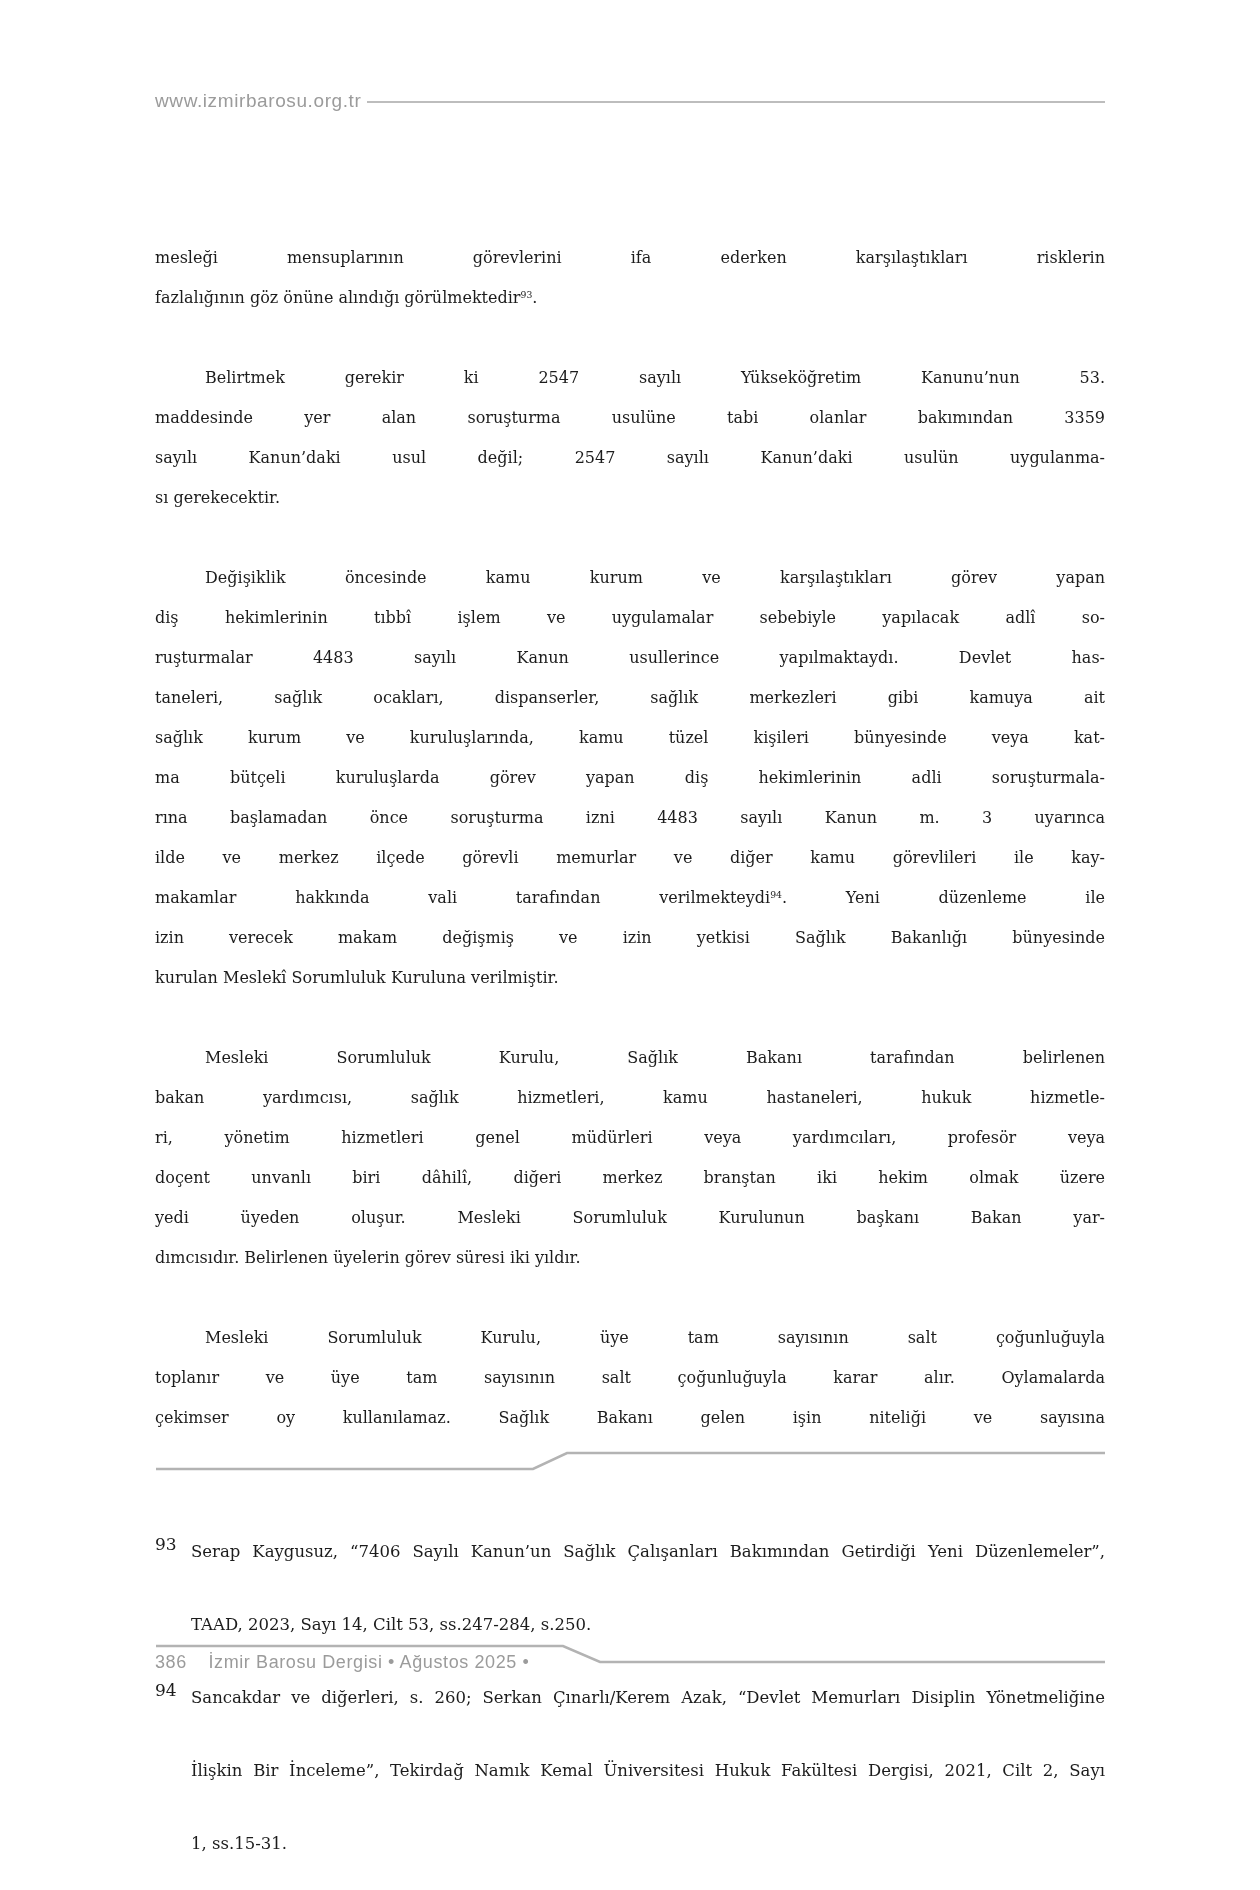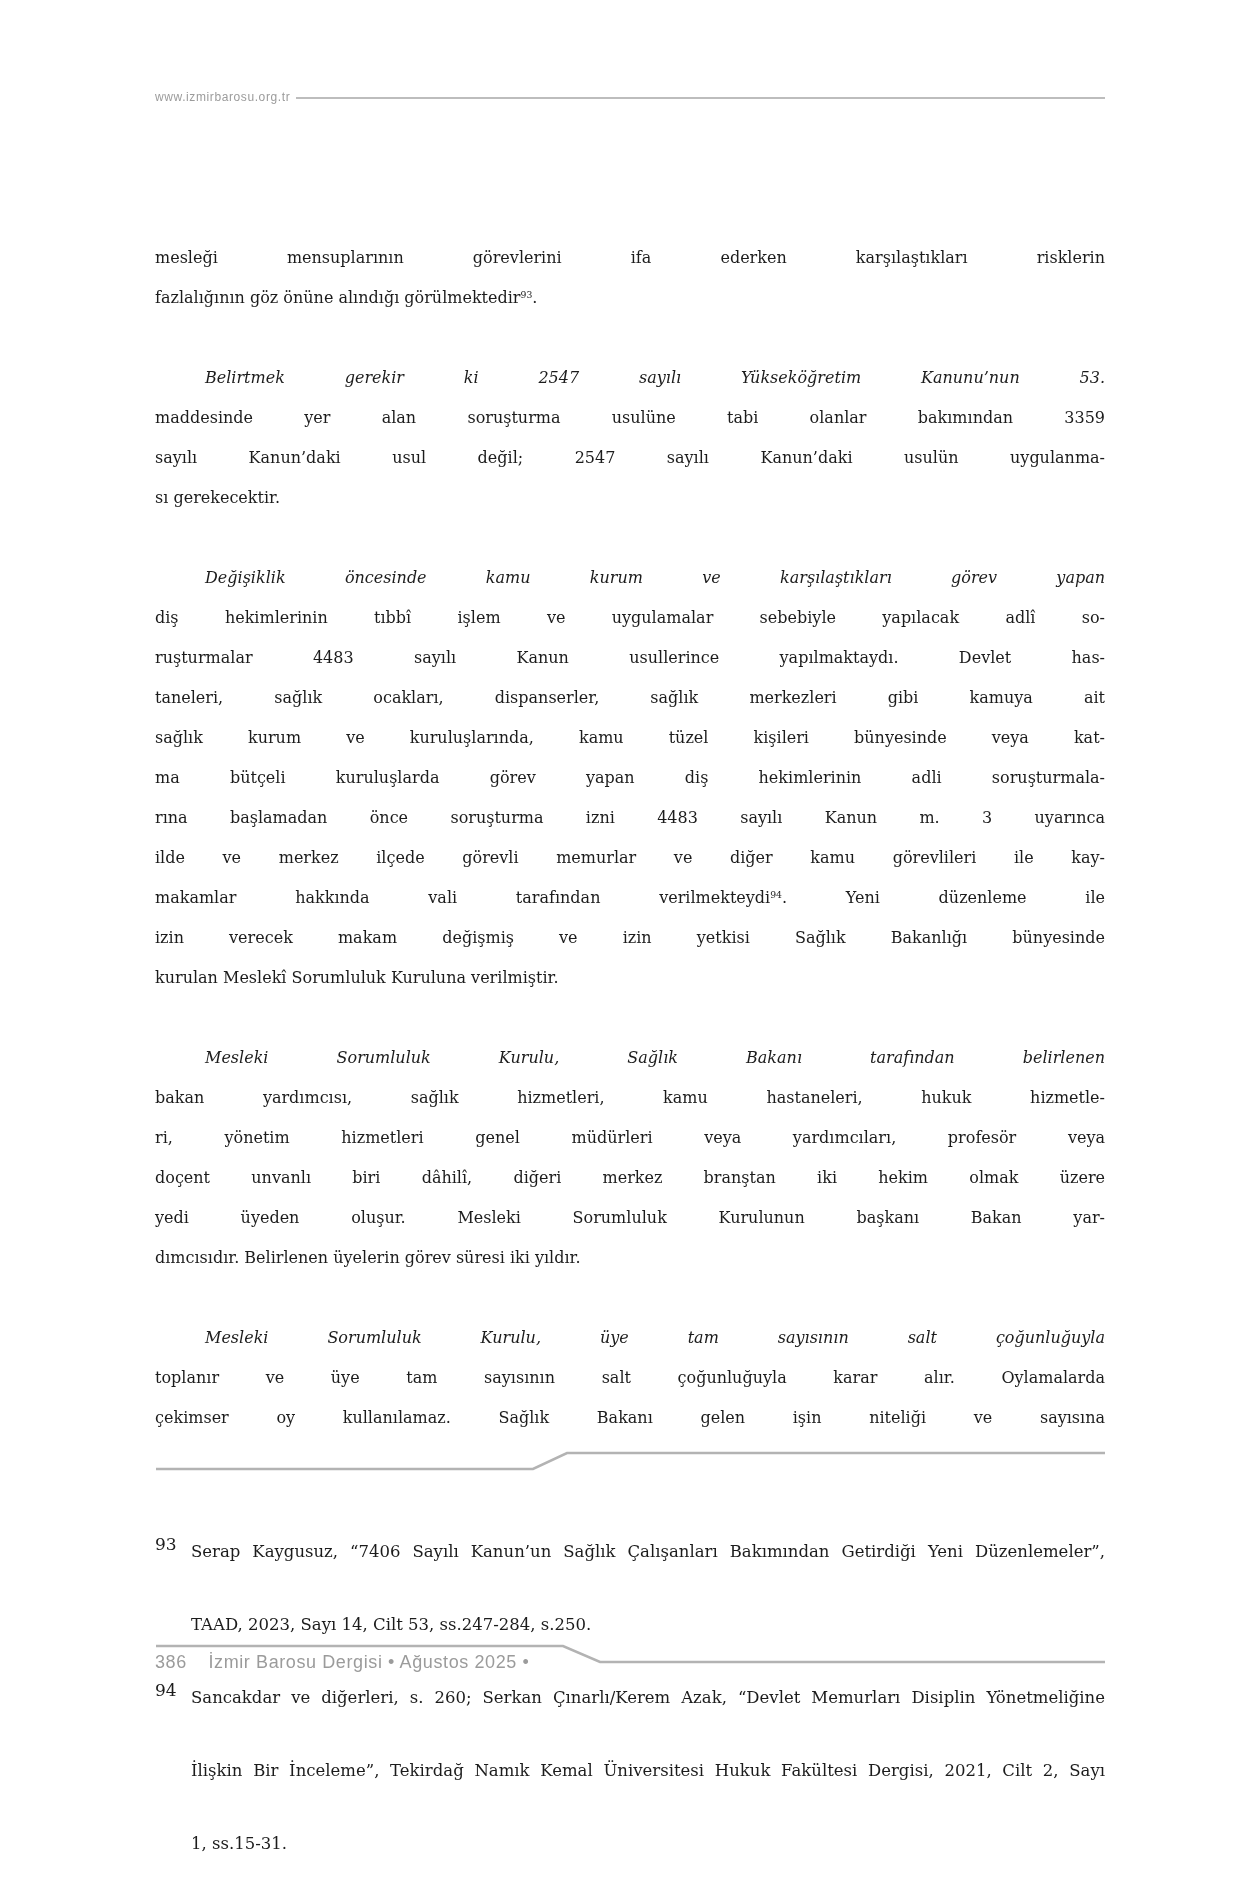--- a/index.html
+++ b/index.html
@@ -15,21 +15,21 @@
 
   
   .header {
     position: absolute;
     left: 155px;
     top: 90px;
     width: 950px;
     display: flex;
     align-items: center;
     font-family: "Liberation Sans", sans-serif;
-    font-size: 12px;
+    font-size: 19px;
     letter-spacing: 0.6px;
     color: #9b9b9b;
   }
   .header .rule {
     flex: 1;
     height: 2px;
     background: #bdbdbd;
     margin-left: 6px;
     margin-top: 2px;
   }
@@ -44,21 +44,21 @@
     line-height: 40px;
   }
   .para { margin: 0 0 40px 0; }
   .para:last-child { margin-bottom: 0; margin-top: 32px; }
   .line {
     text-align: justify;
     text-align-last: justify;
     white-space: normal;
   }
   .line.last { text-align-last: left; }
-  .line.indent { text-indent: 50px; font-style: italic; }
+  .line.indent { text-indent: 50px; }
   .line sup {
     font-size: 0.58em;
     vertical-align: baseline;
     position: relative;
     top: -0.5em;
     line-height: 0;
   }
 
   
   .step-rule { position: absolute; left: 155px; width: 950px; }

